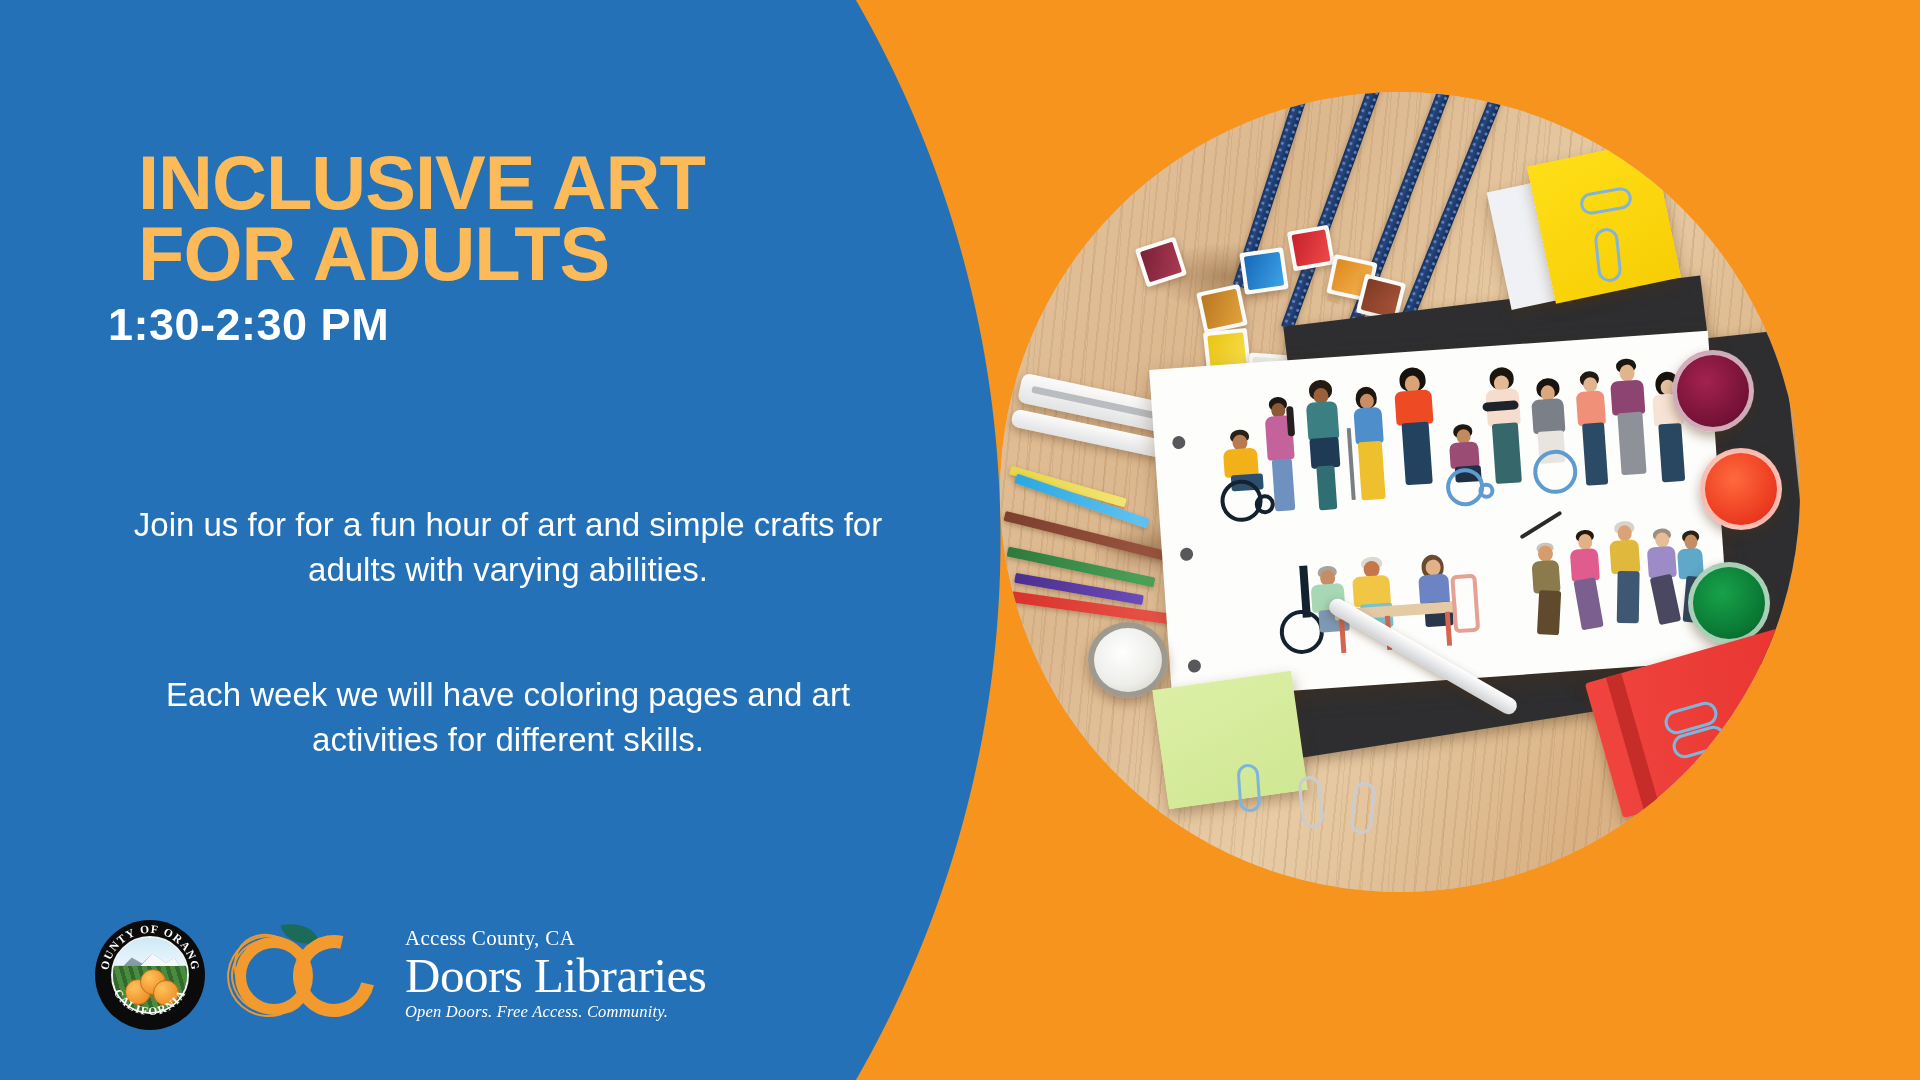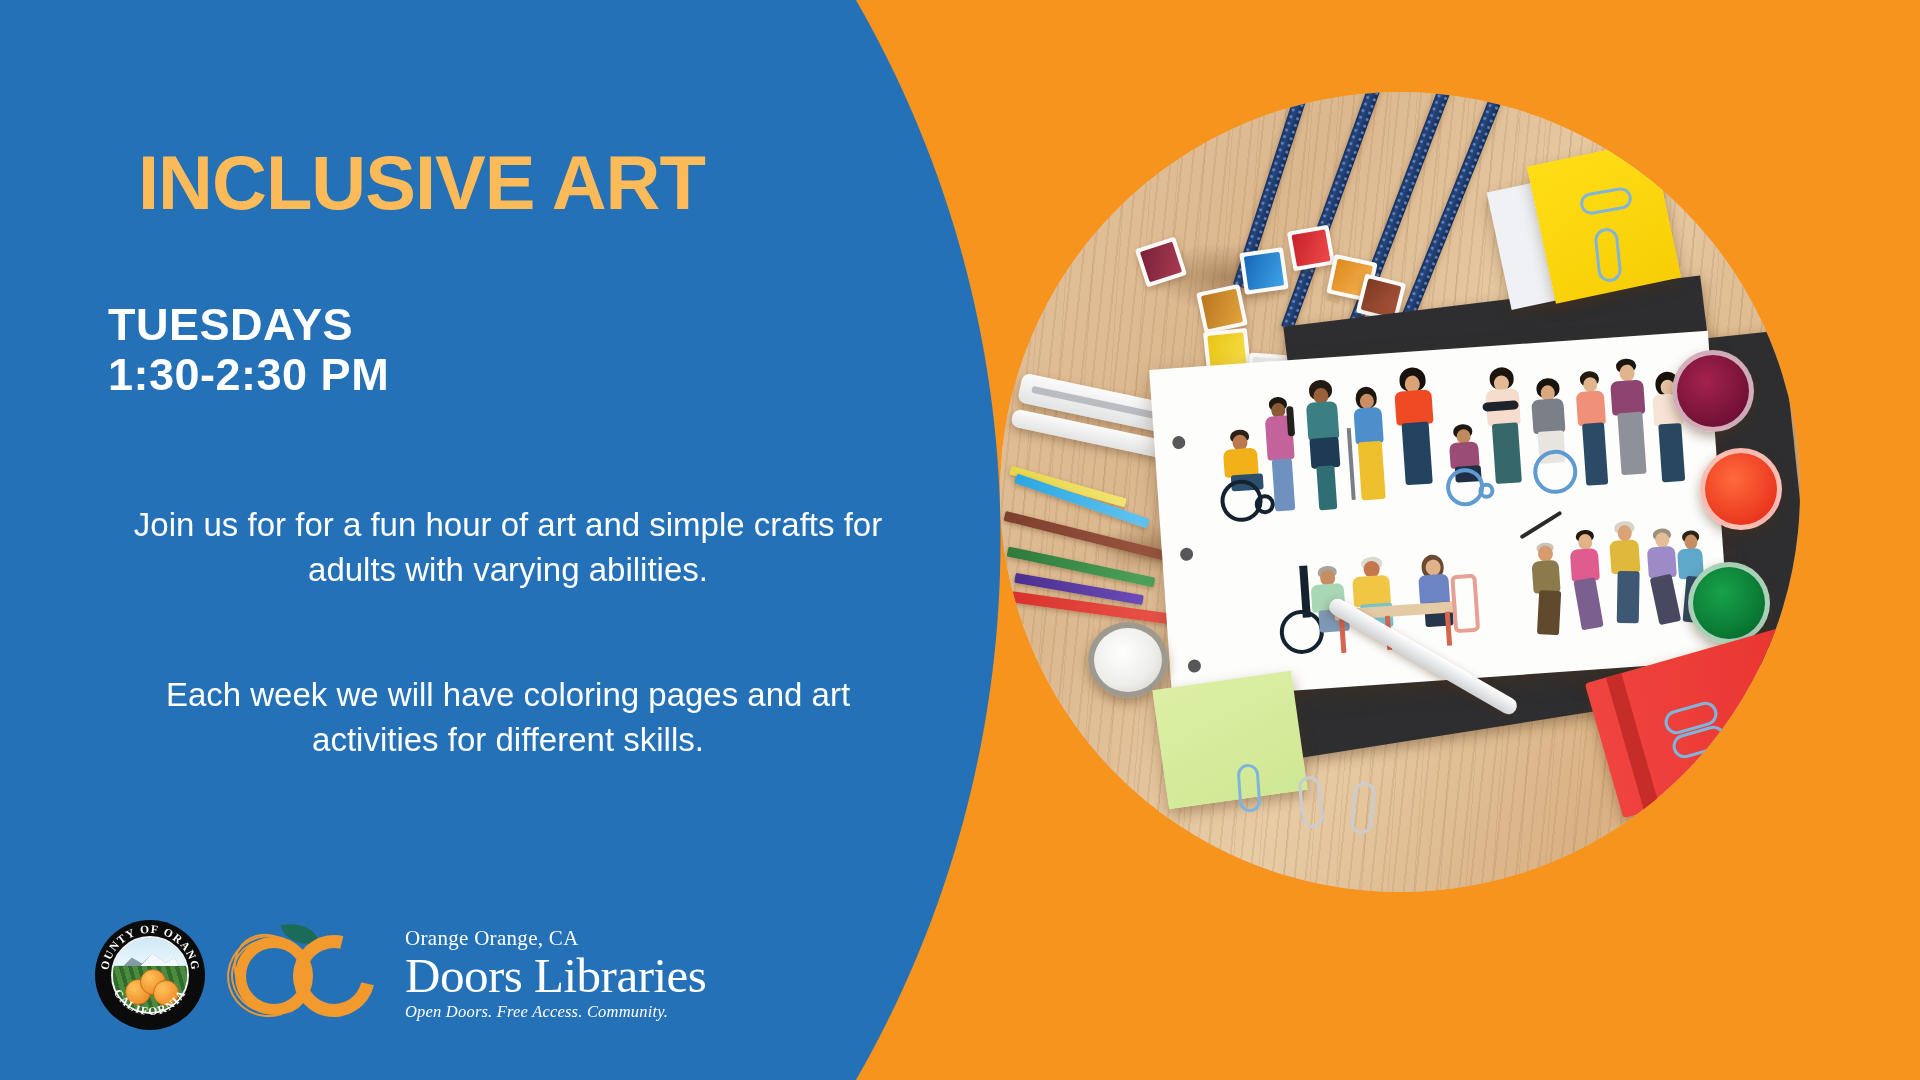--- a/index.html
+++ b/index.html
@@ -493,24 +493,24 @@
     <div class="marker" style="left:316px;top:556px;width:214px;height:17px;transform:rotate(30deg);"></div>
 
     <div class="clip silver" style="left:300px;top:684px;width:16px;height:46px;transform:rotate(-6deg);"></div>
     <div class="clip silver" style="left:352px;top:690px;width:16px;height:46px;transform:rotate(6deg);"></div>
   </div>
 
   <div class="content">
 
     <h1 class="title">
       <span>INCLUSIVE ART</span>
+      <span class="l2">FOR ADULTS</span>
     </h1>
 
     <div class="when">
-      <div>TUESDAYS</div>
       <div>1:30-2:30 PM</div>
     </div>
 
     <p class="para p2">Each week we will have coloring pages and art activities for different skills.</p>
     <p class="para p1">Join us for for a fun hour of art and simple crafts for adults with varying abilities.</p>
 
     <div class="logos">
 
       <div class="seal">
         <div class="inner">
@@ -540,21 +540,21 @@
       <div class="oc-logo">
         <div class="oc-swirl s3"></div>
         <div class="oc-swirl"></div>
         <div class="oc-swirl s2"></div>
         <div class="oc-o"></div>
         <div class="oc-leaf"></div>
         <div class="oc-c"></div>
       </div>
 
       <div class="oc-words">
-        <div class="oc-top">Orange Orange, CA</div>
+        <div class="oc-top">Access County, CA</div>
         <div class="oc-main">Doors Libraries</div>
         <div class="oc-tag">Open Doors. Free Access. Community.</div>
       </div>
 
     </div>
   </div>
 
 </div>
 
 </body></html>

